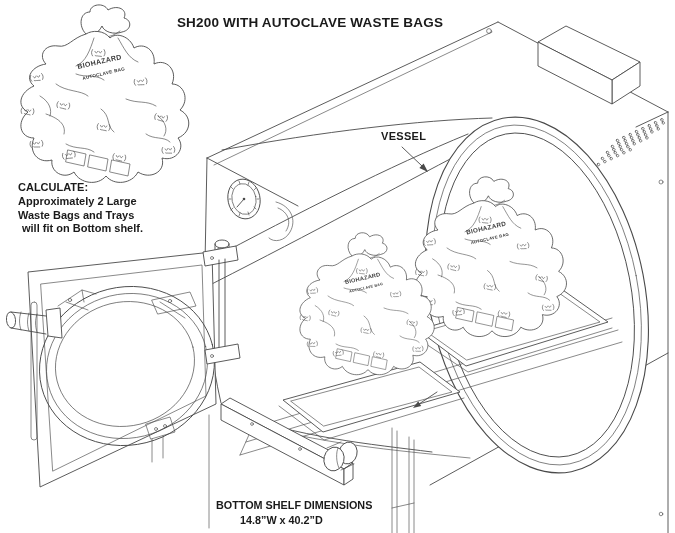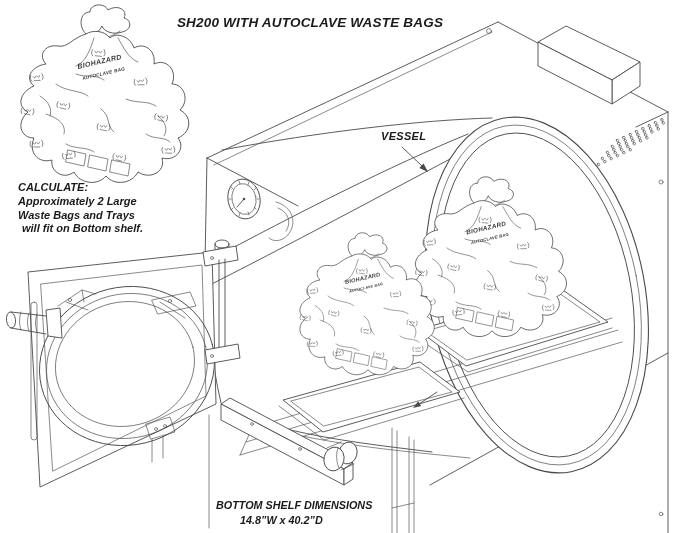--- a/index.html
+++ b/index.html
@@ -7,21 +7,20 @@
     --text:#1a1a1a;
     --background:#ffffff;
   }
   html,body{margin:0;padding:0;background:var(--background);}
   .page{
     position:relative;
     width:675px;height:533px;
     background:var(--background);
     overflow:hidden;
     font-family:"Liberation Sans", sans-serif;
-    font-style:italic;
   }
   svg{display:block;width:675px;height:533px;}
   .ln{fill:none;stroke:var(--ink);stroke-width:.9;stroke-linecap:round;stroke-linejoin:round;}
   .lnt{fill:none;stroke:var(--ink);stroke-width:.65;stroke-linecap:round;stroke-linejoin:round;}
   .lnw{fill:#fff;stroke:var(--ink);stroke-width:.9;stroke-linejoin:round;}
   .lnww{fill:#fff;stroke:var(--ink);stroke-width:1.1;stroke-linejoin:round;}
   .mark{fill:none;stroke:#5a5a5a;stroke-width:.7;stroke-linecap:round;}
   .solid{fill:var(--ink);stroke:none;}
   .txt{fill:var(--text);font-family:"Liberation Sans", sans-serif;font-weight:bold;}
   .title-txt{font-size:13.5px;letter-spacing:.2px;}

